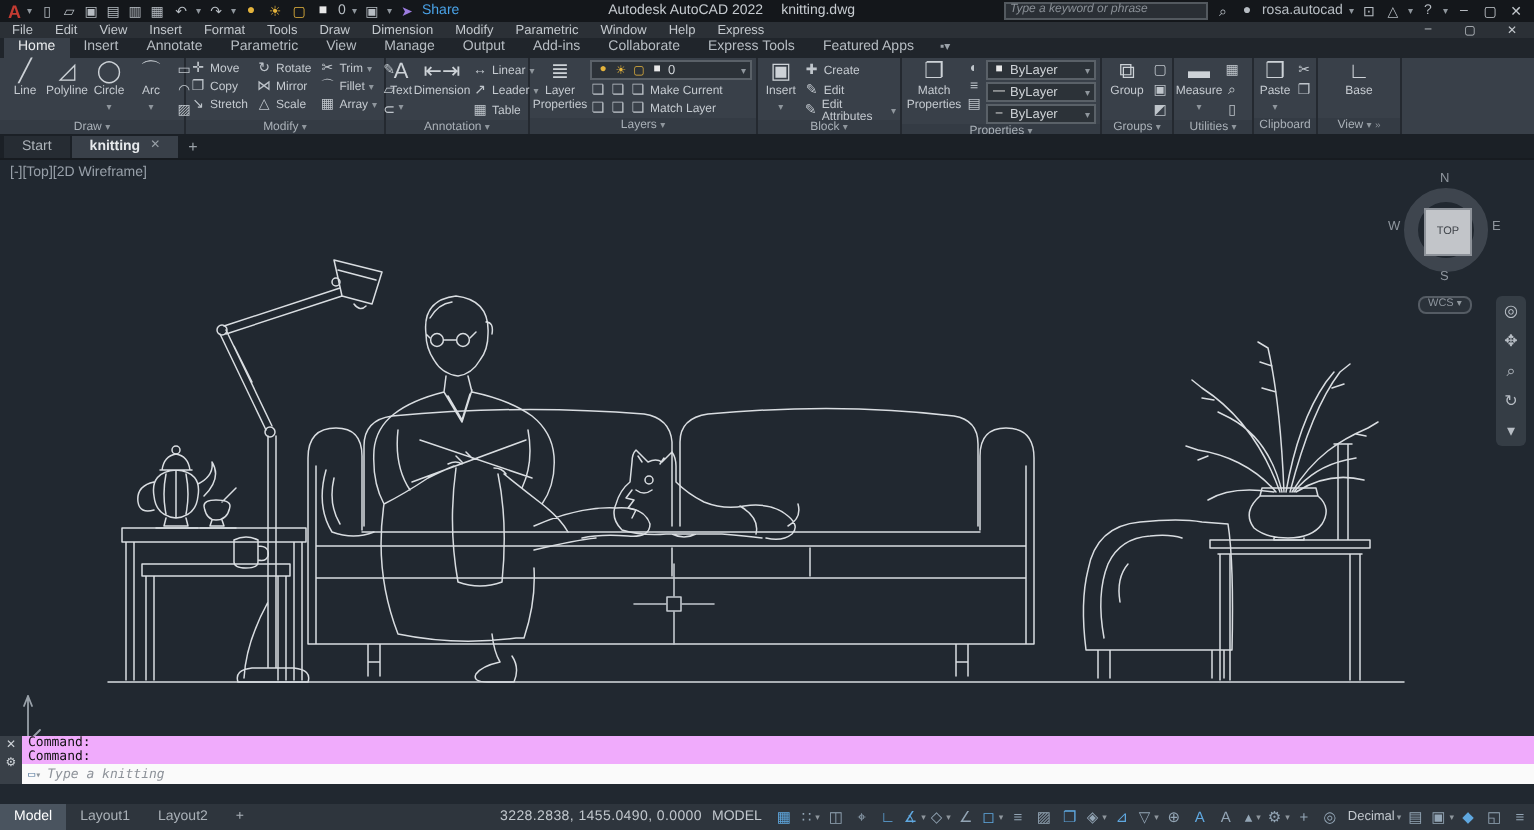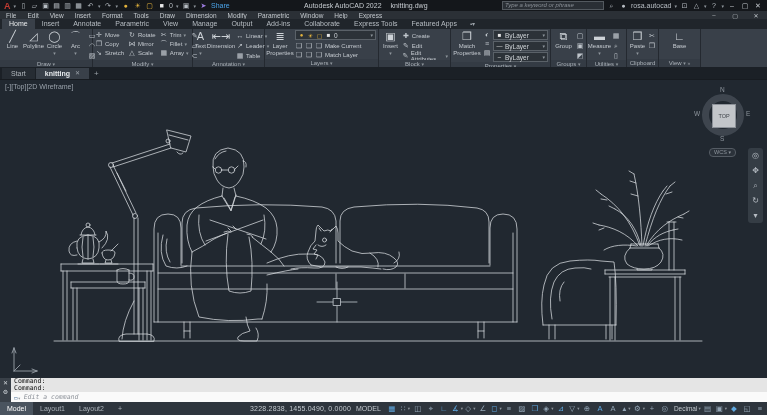--- a/index.html
+++ b/index.html
@@ -69,21 +69,21 @@
   .vn{position:absolute;left:23px;top:-1px;} .vs{position:absolute;left:23px;top:48px;}
   .vw{position:absolute;left:-3px;top:23px;} .ve{position:absolute;left:49px;top:23px;}
   .wcs{position:absolute;left:12px;top:61px;border:1px solid #555c64;border-radius:4px;
     color:#8e959d;font-size:5.5px;padding:0 4px;line-height:7px;background:rgba(50,57,65,.6);}
   
   .navbar{position:absolute;right:4px;top:68px;width:15px;border-radius:3px;
     background:rgba(78,86,96,.45);display:flex;flex-direction:column;align-items:center;
     padding:3px 0;gap:6px;}
   .nvic{color:#b7bdc4;font-size:8px;line-height:9px;}
   
-  .cmd{top:378px;height:24px;background:#e5e5e5;}
+  .cmd{top:368px;height:24px;background:#f0abfc;}
   .cmdstrip{position:absolute;left:0;top:0;bottom:0;width:11px;background:#394048;
     display:flex;flex-direction:column;align-items:center;gap:3px;padding-top:2px;}
   .cmdstrip span{color:#cfd4d9;font-size:6px;line-height:6px;}
   .cmdhist{position:absolute;left:11px;right:0;top:0;height:14px;
     font-family:"DejaVu Sans Mono",monospace;font-size:6.5px;color:#111;line-height:7px;
     padding:0 3px;}
   .cmdinput{position:absolute;left:11px;right:0;bottom:0;height:10px;background:#fafafa;
     display:flex;align-items:center;font-family:"DejaVu Sans Mono",monospace;font-size:6.5px;}
   .cmdico{color:#4a6f96;font-size:6px;padding:0 3px;}
   .cmdph{color:#8d9299;font-style:italic;}
@@ -639,21 +639,21 @@
   <div class="cmdstrip">
     <span>✕</span>
     <span>⚙</span>
   </div>
   <div class="cmdhist">
     <div>Command:</div>
       <div>Command:</div>
   </div>
   <div class="cmdinput">
     <span class="cmdico"><span>▭</span><span class="caret">▾</span></span>
-    <span class="cmdph">Edit a command</span>
+    <span class="cmdph">Type a knitting</span>
   </div>
 </div>
 
 <div class="row status">
   <span style="display:flex;">
     <span class="ltab on">Model</span>
       <span class="ltab">Layout1</span>
       <span class="ltab">Layout2</span>
       <span class="ltab">+</span>
   </span>

